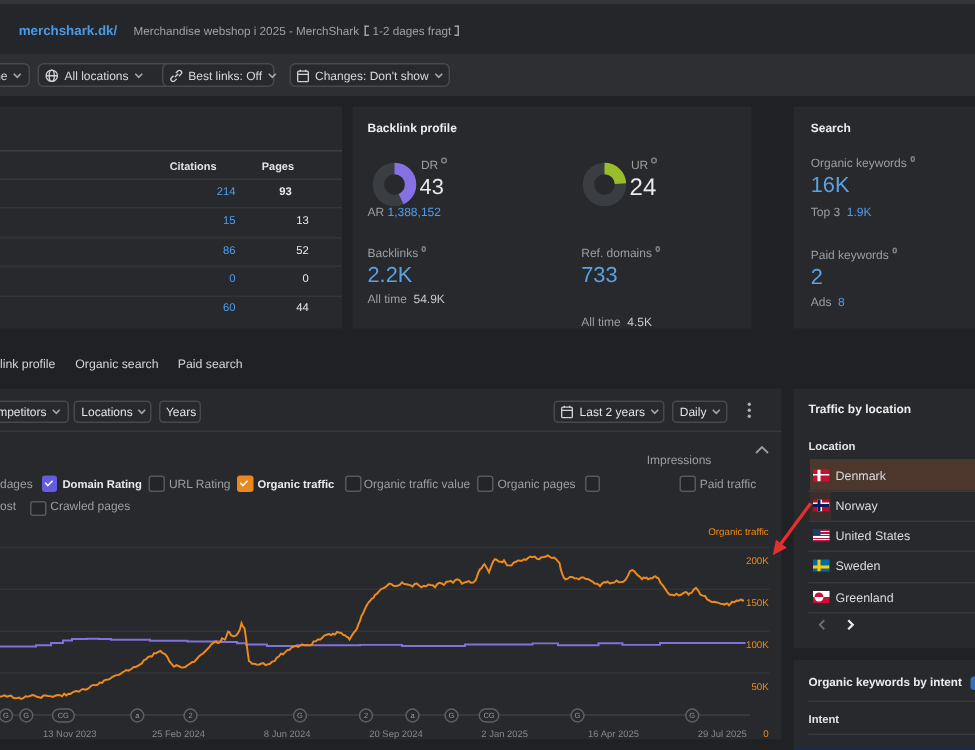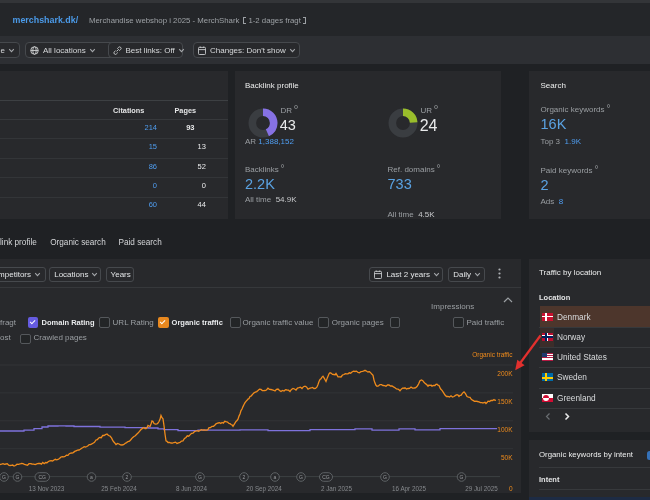--- a/index.html
+++ b/index.html
@@ -8,21 +8,21 @@
   .card { position:absolute; background:#28292c; }
   .blue { color:#4f9df0; }
   .white { color:#e9eaeb; }
   .sep { position:absolute; height:1px; background:#3a3c3f; }
   .btn svg, .btn2 svg { flex:none; }
   .btn { position:absolute; height:16px; border:1px solid #46494d; border-radius:4px; background:#28292c;
          color:#d7d9db; font-size:8px; display:flex; align-items:center; padding:0 4px; white-space:nowrap; }
   .btn2 { position:absolute; height:14.5px; border:1px solid #46494d; border-radius:3px; background:transparent;
          color:#e2e4e6; font-size:8px; display:flex; align-items:center; padding:0 4px; white-space:nowrap; }
   .caret { margin-left:3px; flex:none; }
-  .ttl { position:absolute; color:#eceded; font-size:8px; font-weight:normal; line-height:1; }
+  .ttl { position:absolute; color:#eceded; font-size:8px; font-weight:bold; line-height:1; }
   .lbl { position:absolute; color:#9b9fa3; font-size:8px; white-space:nowrap; line-height:1; }
   .bignum { position:absolute; font-size:14.5px; color:#5aa2e2; line-height:1; }
   .sub { position:absolute; font-size:8px; color:#9b9fa3; white-space:nowrap; line-height:1; }
   .info { display:inline-block; width:3.6px; height:3.6px; border:0.8px solid #7e8184; border-radius:50%; margin-left:2px; vertical-align:4px; }
   .cb { position:absolute; width:10.5px; height:10.5px; border-radius:2px; border:1px solid #55585c; background:#232527; }
   .cbc { border:none; color:#fff; font-size:8px; text-align:center; line-height:10.5px; font-weight:bold; }
   .leg { font-size:8px; color:#9b9fa3; white-space:nowrap; position:absolute; line-height:1; }
   .legb { font-size:7.5px; font-weight:bold; color:#e8eaec; white-space:nowrap; position:absolute; line-height:1; }
   .flagrow { position:absolute; left:0; width:200px; height:20.3px; font-size:8.3px; color:#d9dbdd; display:flex; align-items:center; }
   .flag { width:11px; height:8px; margin-left:13.2px; margin-right:3.8px; position:relative; overflow:hidden; flex:none; }
@@ -153,21 +153,21 @@
   <svg class="abs" style="left:517.5px;top:9.5px;" width="3" height="11" viewBox="0 0 3 11">
       <circle cx="1.5" cy="1.5" r="1.1" fill="#aeb1b4"></circle>
       <circle cx="1.5" cy="5.5" r="1.1" fill="#aeb1b4"></circle>
       <circle cx="1.5" cy="9.5" r="1.1" fill="#aeb1b4"></circle>
     </svg>
   <div class="sep" style="left:0;top:28px;width:541px;background:#36383b;"></div>
   <svg class="abs" style="left:523px;top:38.5px;" width="10" height="6" viewBox="0 0 10 6">
       <path d="M1 5 L5 1 L9 5" stroke="#9b9fa3" stroke-width="1.2" fill="none"></path>
     </svg>
 
-  <span class="leg" style="left:20px;top:60px;">fragt</span>
+  <span class="leg" style="left:20px;top:60px;">dages</span>
   <div class="cb cbc" style="left:47.7px;top:58.9px;background:#655be0;">
       <div class="ck"></div>
     </div>
   <span class="legb" style="left:61.6px;top:60.3px;">Domain Rating</span>
   <div class="cb" style="left:119px;top:58.9px;"></div>
   <span class="leg" style="left:132.6px;top:60px;">URL Rating</span>
   <div class="cb cbc" style="left:178px;top:58.9px;background:#e8881f;">
       <div class="ck"></div>
     </div>
   <span class="legb" style="left:191.6px;top:60.3px;">Organic traffic</span>

